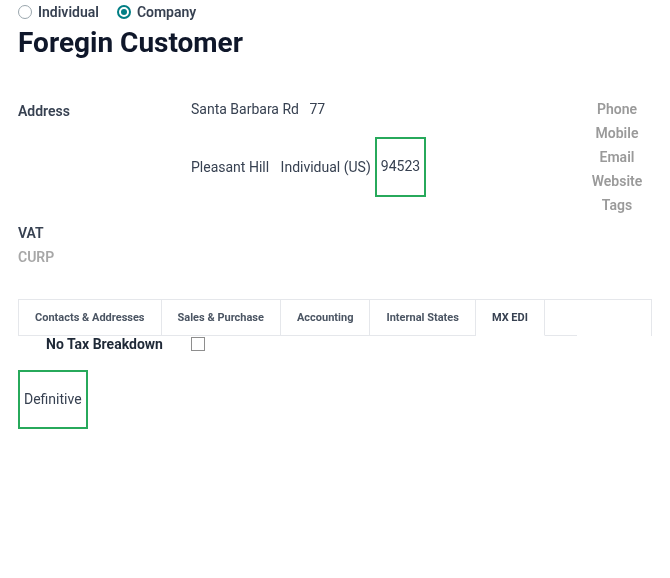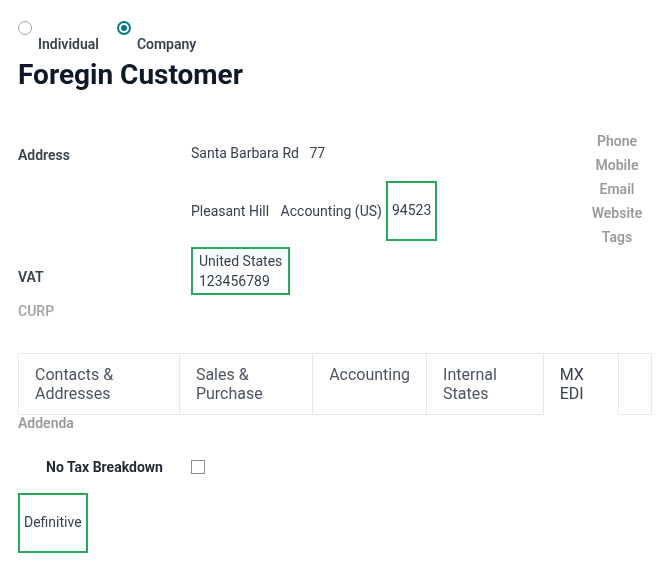--- a/index.html
+++ b/index.html
@@ -11,46 +11,46 @@
     color: #374151;
     background: #ffffff;
     width: 670px;
   }
 
   .radio-row { display:flex; align-items:center; gap:18px; padding-top:4px; }
   .radio-item { display:flex; align-items:center; gap:6px; cursor:pointer; }
   .radio-circle { width:14px; height:14px; border:1.5px solid #9aa6ad; border-radius:50%; display:inline-flex; align-items:center; justify-content:center; background:#fff; }
   .radio-item.checked .radio-circle { border:2px solid #017e84; }
   .radio-item.checked .radio-dot { width:6px; height:6px; border-radius:50%; background:#017e84; }
-  .radio-label { font-weight:600; color:#374151;margin-top:32px; }
+  .radio-label { font-weight:600; color:#374151; }
 
   .page-title { font-size:28px; font-weight:700; color:#0f172a; margin:6px 0 42px 0; }
 
   .two-col { display:flex; justify-content:space-between; }
   .left-block { flex:1; }
   .right-block { width:70px; text-align:center; }
   .right-label { color:#9a9a9a; font-weight:600; margin-bottom:8px; }
 
-  .field-row { display:flex; align-items:flex-start; margin-bottom:6px;margin-top:12px; }
+  .field-row { display:flex; align-items:flex-start; margin-bottom:6px; }
   .field-label { width:173px; font-weight:600; color:#374151; padding-top:2px; }
   .field-label.muted { color:#a7a7a7; }
   .field-content { color:#374151; }
   .addr-line { margin-bottom:20px; }
   .addr-line2 { display:flex; align-items:center; gap:4px; }
 
   .hl { border:2px solid #27a95b; padding:19px 4px; display:inline-block; line-height:1.25; }
   .hl.stack { padding:2px 6px; }
   .hl.stack div { line-height:1.45; }
 
   .vat-align { margin-top:-17px; }
 
   .curp-row { margin-top:6px; }
 
   .tabs { display:flex; border:1px solid #e5e7eb; border-bottom:none; margin-top:28px; }
-  .tab { padding:11px 16px; font-size:16px; font-weight:400; color:#4b5563; border-right:1px solid #e5e7eb; border-bottom:1px solid #e5e7eb; cursor:pointer; background:#fff; }
+  .tab { padding:11px 16px; font-size:11px; font-weight:700; color:#4b5563; border-right:1px solid #e5e7eb; border-bottom:1px solid #e5e7eb; cursor:pointer; background:#fff; }
   .tab:last-child { border-right:none; flex:0 0 auto; }
   .tab.active { border-bottom:1px solid #fff; color:#374151; }
   
   .tabpane { }
 
   .addenda { color:#9a9a9a; font-weight:600; margin-bottom:28px; }
 
   .checkbox { width:14px; height:14px; border:1px solid #8e8e8e; display:inline-block; background:#fff; }
 
   .bottom-field { display:flex; align-items:center; margin-bottom:18px;text-align:center; }
@@ -84,34 +84,28 @@
     <div class="field-row">
       <div class="field-label">Address</div>
       <div class="field-content">
         <div class="addr-line">
           <span>Santa Barbara Rd</span>
           &nbsp;
           <span>77</span>
         </div>
         <div class="addr-line2">
           <span>Pleasant Hill</span>&nbsp;
-          <span>Accounting (US)</span>
+          <span>Individual (US)</span>
           <span class="hl">94523</span>
         </div>
       </div>
     </div>
 
     <div class="field-row vat-align" style="margin-top:6px;">
       <div class="field-label" style="padding-top:22px;">VAT</div>
-      <div class="field-content">
-        <span class="hl stack">
-          <div>United States</div>
-          <div>123456789</div>
-        </span>
-      </div>
     </div>
 
     <div class="field-row curp-row">
       <div class="field-label muted">CURP</div>
       <div class="field-content"></div>
     </div>
 
   </div>
 
   <div class="right-block">
@@ -126,21 +120,20 @@
 <div class="tabs">
   <div class="tab">Contacts &amp; Addresses</div>
   <div class="tab">Sales &amp; Purchase</div>
   <div class="tab">Accounting</div>
   <div class="tab">Internal States</div>
   <div class="tab active">MX EDI</div>
   <div class="tab spacer-flex" style="border-right:none; cursor:default;"></div>
 </div>
 
 <div class="tabpane">
-  <div class="addenda">Addenda</div>
 
   <div class="bottom-field">
     <div class="bottom-label">No Tax Breakdown</div>
     <span class="checkbox"></span>
   </div>
 
   <div class="bottom-field">
     <span class="hl">Definitive</span>
   </div>
 </div>

